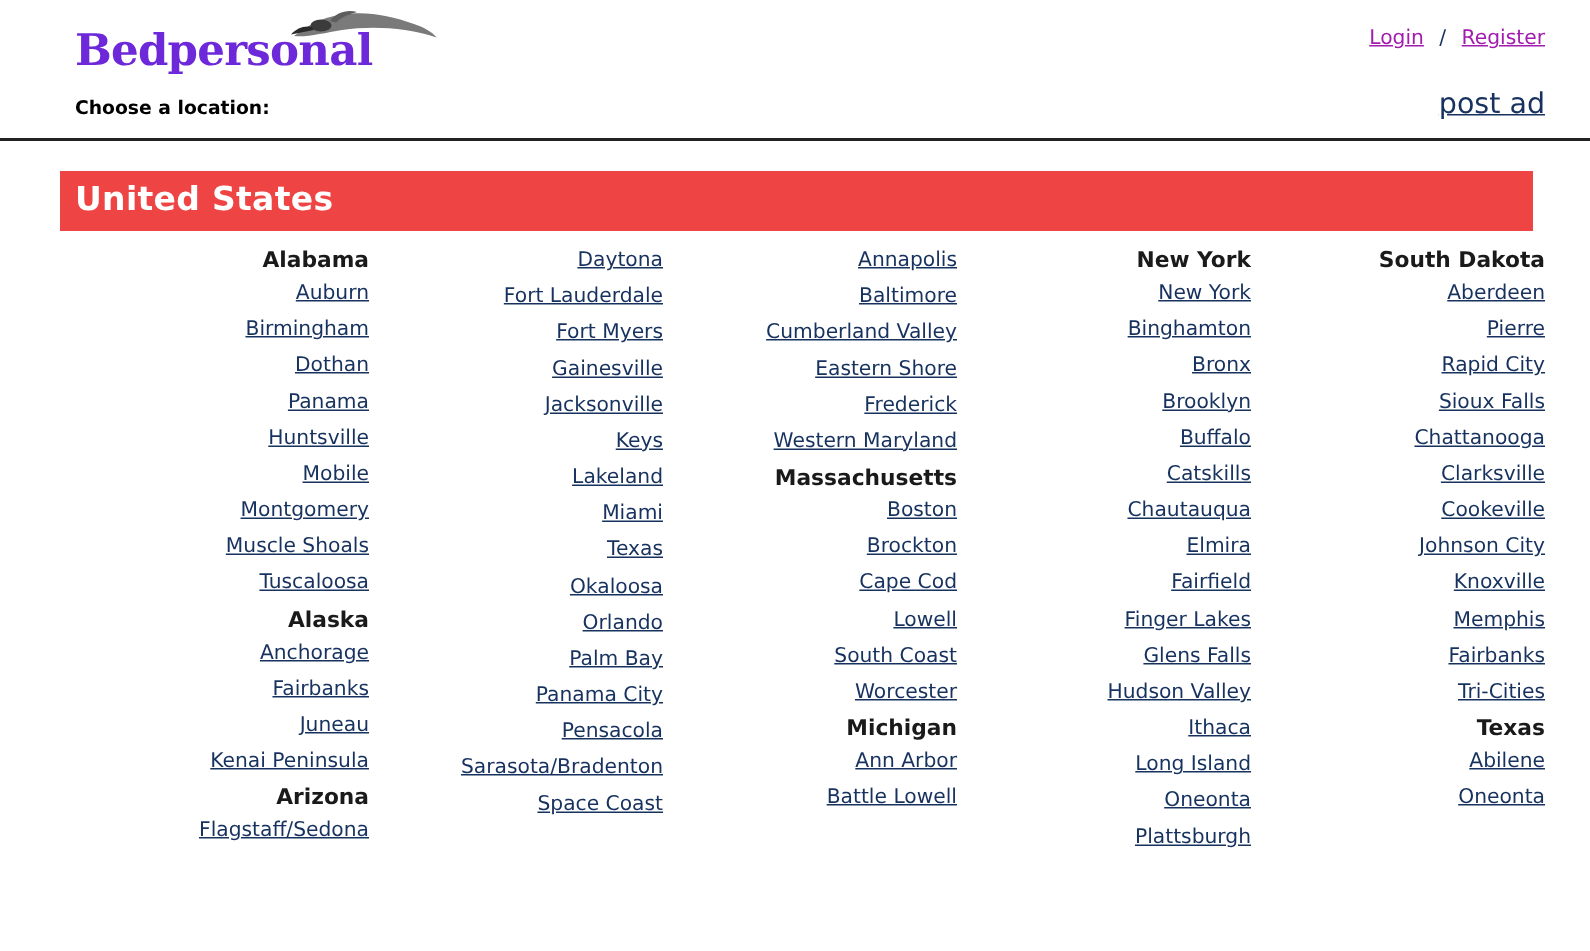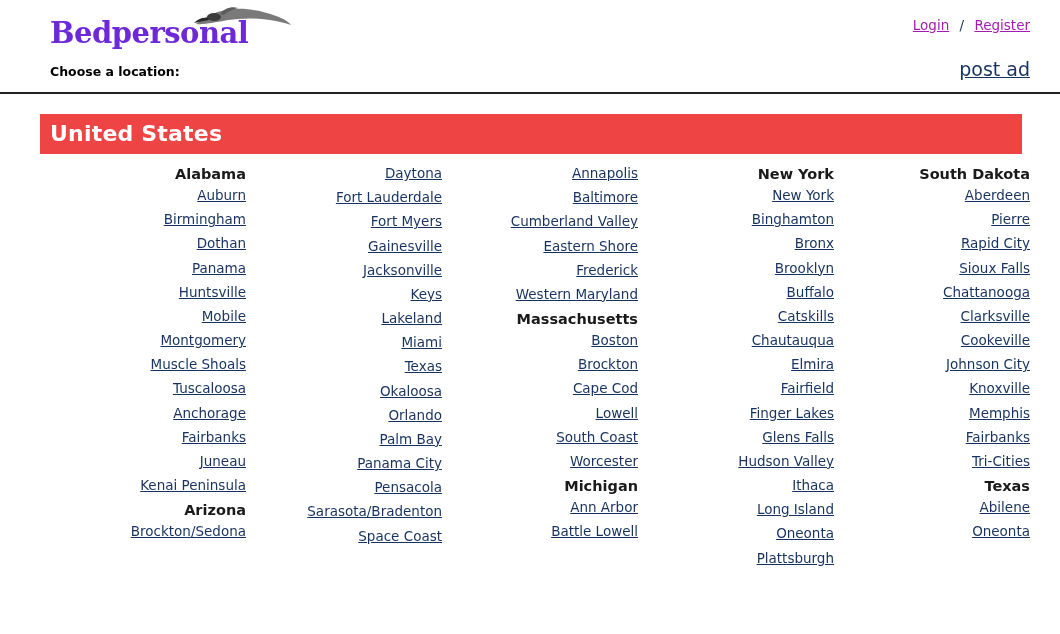--- a/index.html
+++ b/index.html
@@ -167,26 +167,27 @@
     <div class="state">Alabama</div>
     <div class="city"><a href="#">Auburn</a></div>
     <div class="city"><a href="#">Birmingham</a></div>
     <div class="city"><a href="#">Dothan</a></div>
     <div class="city"><a href="#">Panama</a></div>
     <div class="city"><a href="#">Huntsville</a></div>
     <div class="city"><a href="#">Mobile</a></div>
     <div class="city"><a href="#">Montgomery</a></div>
     <div class="city"><a href="#">Muscle Shoals</a></div>
     <div class="city"><a href="#">Tuscaloosa</a></div>
+    <div class="state">Alaska</div>
     <div class="city"><a href="#">Anchorage</a></div>
     <div class="city"><a href="#">Fairbanks</a></div>
     <div class="city"><a href="#">Juneau</a></div>
     <div class="city"><a href="#">Kenai Peninsula</a></div>
     <div class="state">Arizona</div>
-    <div class="city"><a href="#">Brockton/Sedona</a></div>
+    <div class="city"><a href="#">Flagstaff/Sedona</a></div>
   </div>
 
   <div class="col">
     <div class="city"><a href="#">Daytona</a></div>
     <div class="city"><a href="#">Fort Lauderdale</a></div>
     <div class="city"><a href="#">Fort Myers</a></div>
     <div class="city"><a href="#">Gainesville</a></div>
     <div class="city"><a href="#">Jacksonville</a></div>
     <div class="city"><a href="#">Keys</a></div>
     <div class="city"><a href="#">Lakeland</a></div>

